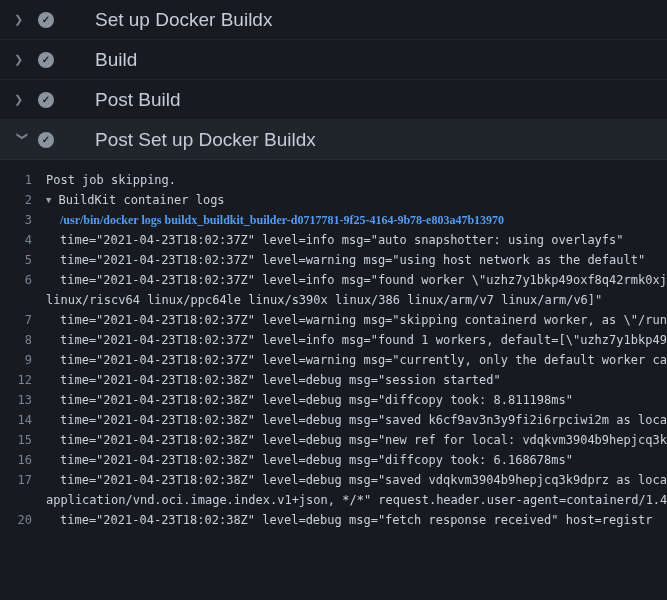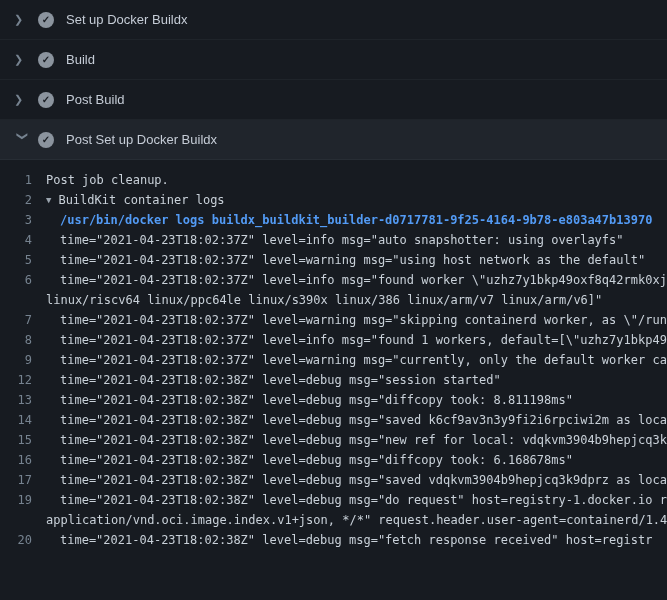--- a/index.html
+++ b/index.html
@@ -43,21 +43,22 @@
     background: #8b949e;
     color: #171b21;
     font-size: 10px;
     font-weight: bold;
     line-height: 16px;
     text-align: center;
     margin: 0 12px 0 6px;
   }
   .step-label {
     color: #c5ccd6;
-    font-size: 13px;
+    font-size: 19px;
+    margin-left: 29px;
   }
 
   
   .log {
     padding-top: 10px;
     font-family: "DejaVu Sans Mono", "Liberation Mono", monospace;
     font-size: 12px;
     line-height: 20px;
     color: #c9d1d9;
   }
@@ -73,21 +74,21 @@
     padding-right: 14px;
     color: #768390;
     text-decoration: none;
     font-family: inherit;
   }
   .text {
     flex: 1 1 auto;
     overflow: hidden;
   }
   .text.ind { padding-left: 14px; }
-  .cmd { color: #539bf5; font-weight: bold; }
+  .cmd { color: #539bf5; font-weight: bold; font-family: Liberation Serif, serif; }
   .tri {
     color: #9aa4ae;
     font-size: 9px;
     display: inline-block;
     margin-right: 7px;
     vertical-align: 1px;
   }
 </style>
 </head>
 <body>
@@ -114,21 +115,21 @@
 
   <div class="step expanded">
     <span class="chev down">❯</span>
     <span class="check-circle">✓</span>
     <span class="step-label">Post Set up Docker Buildx</span>
   </div>
 </div>
   <div class="log">
   <div class="row">
     <a class="gutter" href="#">1</a>
-    <span class="text">Post job cleanup.</span>
+    <span class="text">Post job skipping.</span>
   </div>
 
   <div class="row">
     <a class="gutter" href="#">2</a>
     <span class="text"><span class="tri">▼</span>BuildKit container logs</span>
   </div>
 
   <div class="row">
     <a class="gutter" href="#">3</a>
     <span class="text ind cmd">/usr/bin/docker logs buildx_buildkit_builder-d0717781-9f25-4164-9b78-e803a47b13970</span>
@@ -195,24 +196,20 @@
     <a class="gutter" href="#">16</a>
     <span class="text ind">time="2021-04-23T18:02:38Z" level=debug msg="diffcopy took: 6.168678ms"</span>
   </div>
 
   <div class="row">
     <a class="gutter" href="#">17</a>
     <span class="text ind">time="2021-04-23T18:02:38Z" level=debug msg="saved vdqkvm3904b9hepjcq3k9dprz as loca</span>
   </div>
 
 
-  <div class="row">
-    <a class="gutter" href="#">19</a>
-    <span class="text ind">time="2021-04-23T18:02:38Z" level=debug msg="do request" host=registry-1.docker.io r</span>
-  </div>
 
   <div class="row">
     <a class="gutter" href="#"></a>
     <span class="text">application/vnd.oci.image.index.v1+json, */*" request.header.user-agent=containerd/1.4</span>
   </div>
 
   <div class="row">
     <a class="gutter" href="#">20</a>
     <span class="text ind">time="2021-04-23T18:02:38Z" level=debug msg="fetch response received" host=registr</span>
   </div>

